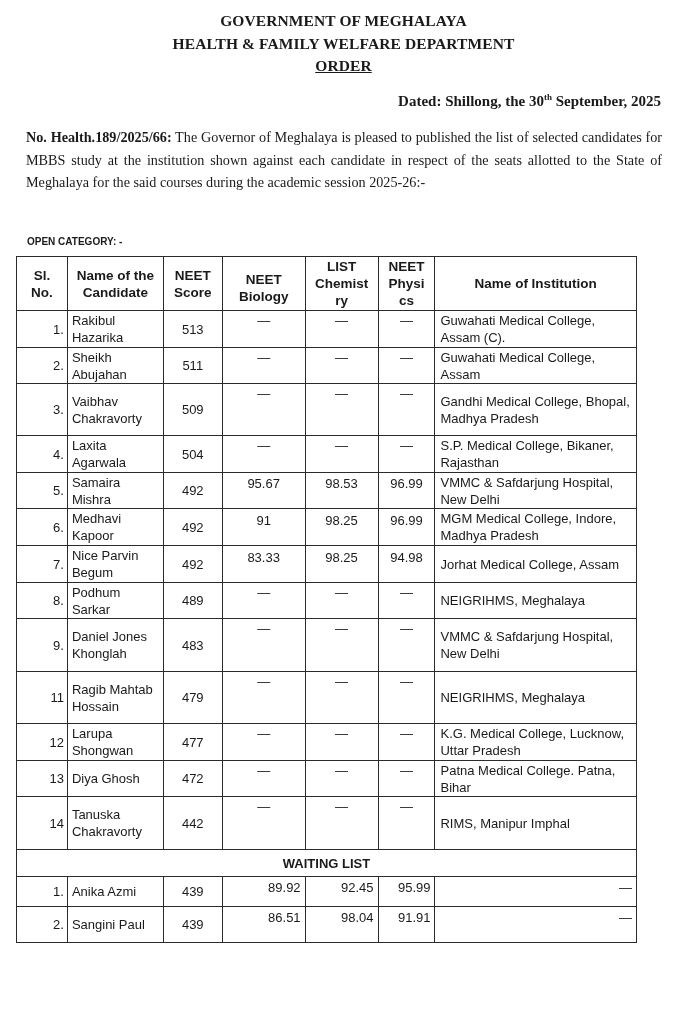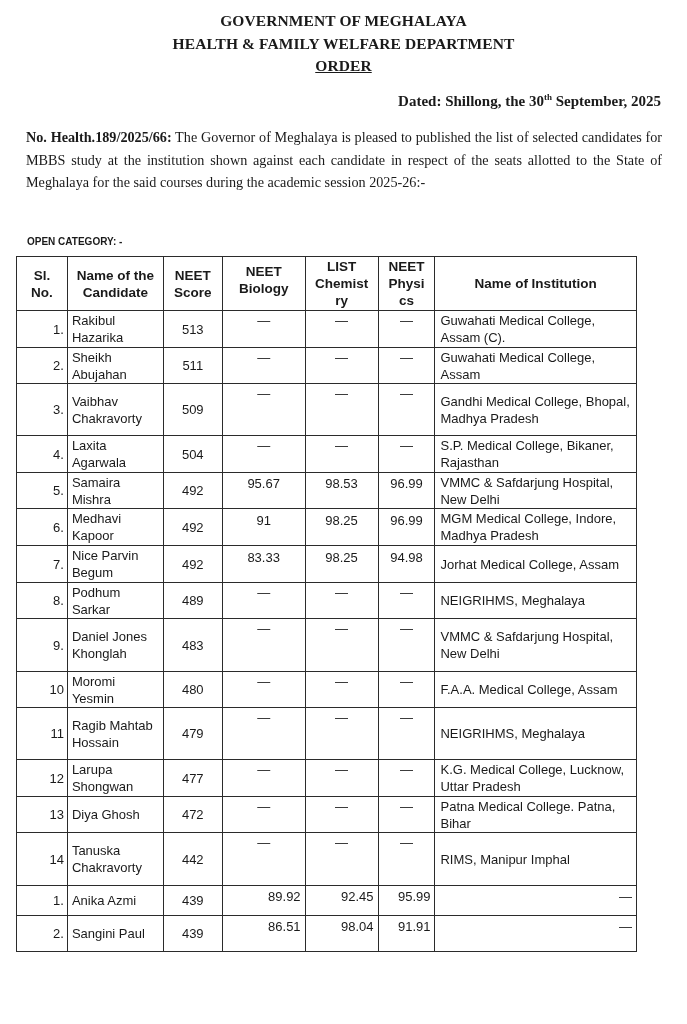--- a/index.html
+++ b/index.html
@@ -47,21 +47,21 @@
       <col style="width:83px">
       <col style="width:73px">
       <col style="width:57px">
       <col style="width:202px">
   </colgroup>
   <thead>
     <tr style="height:54px">
       <th>Sl. No.</th>
       <th>Name of the Candidate</th>
       <th>NEET Score</th>
-      <th style="vertical-align:top;padding-top:6px">NEET Biology</th>
+      <th style="vertical-align:top;padding-top:14px">NEET Biology</th>
       <th>LIST Chemist ry</th>
       <th>NEET Physi cs</th>
       <th>Name of Institution</th>
     </tr>
   </thead>
   <tbody id="tbody">
       <tr style="height: 37px;">
         <td class="sl">1.</td>
         <td class="nm">Rakibul Hazarika</td>
         <td class="sc">513</td>
@@ -135,29 +135,20 @@
       </tr>
       <tr style="height: 53px;">
         <td class="sl">9.</td>
         <td class="nm">Daniel Jones Khonglah</td>
         <td class="sc">483</td>
         <td class="dash">—</td>
         <td class="dash">—</td>
         <td class="dash">—</td>
         <td class="inst">VMMC &amp; Safdarjung Hospital, New Delhi</td>
       </tr>
-      <tr style="height: 36px;">
-        <td class="sl">10</td>
-        <td class="nm">Moromi Yesmin</td>
-        <td class="sc">480</td>
-        <td class="dash">—</td>
-        <td class="dash">—</td>
-        <td class="dash">—</td>
-        <td class="inst">F.A.A. Medical College, Assam</td>
-      </tr>
       <tr style="height: 52px;">
         <td class="sl">11</td>
         <td class="nm">Ragib Mahtab Hossain</td>
         <td class="sc">479</td>
         <td class="dash">—</td>
         <td class="dash">—</td>
         <td class="dash">—</td>
         <td class="inst">NEIGRIHMS, Meghalaya</td>
       </tr>
       <tr style="height: 37px;">
@@ -179,20 +170,23 @@
         <td class="inst">Patna Medical College. Patna, Bihar</td>
       </tr>
       <tr style="height: 53px;">
         <td class="sl">14</td>
         <td class="nm">Tanuska Chakravorty</td>
         <td class="sc">442</td>
         <td class="dash">—</td>
         <td class="dash">—</td>
         <td class="dash">—</td>
         <td class="inst">RIMS, Manipur Imphal</td>
+      </tr>
+      <tr>
+        <td class="wl" colspan="7">WAITING LIST</td>
       </tr>
       <tr style="height: 30px;">
         <td class="sl">1.</td>
         <td class="nm">Anika Azmi</td>
         <td class="sc">439</td>
         <td class="wmk">89.92</td>
         <td class="wmk">92.45</td>
         <td class="wmk">95.99</td>
         <td class="wmk">—</td>
       </tr>

